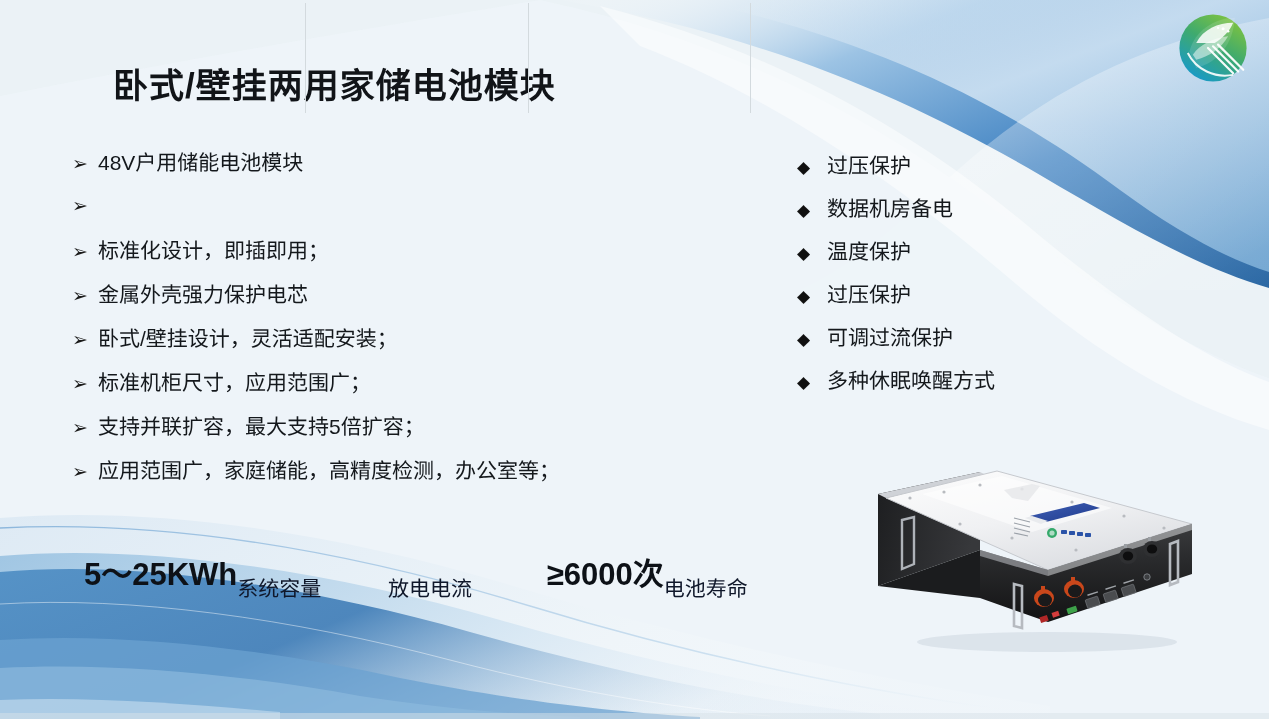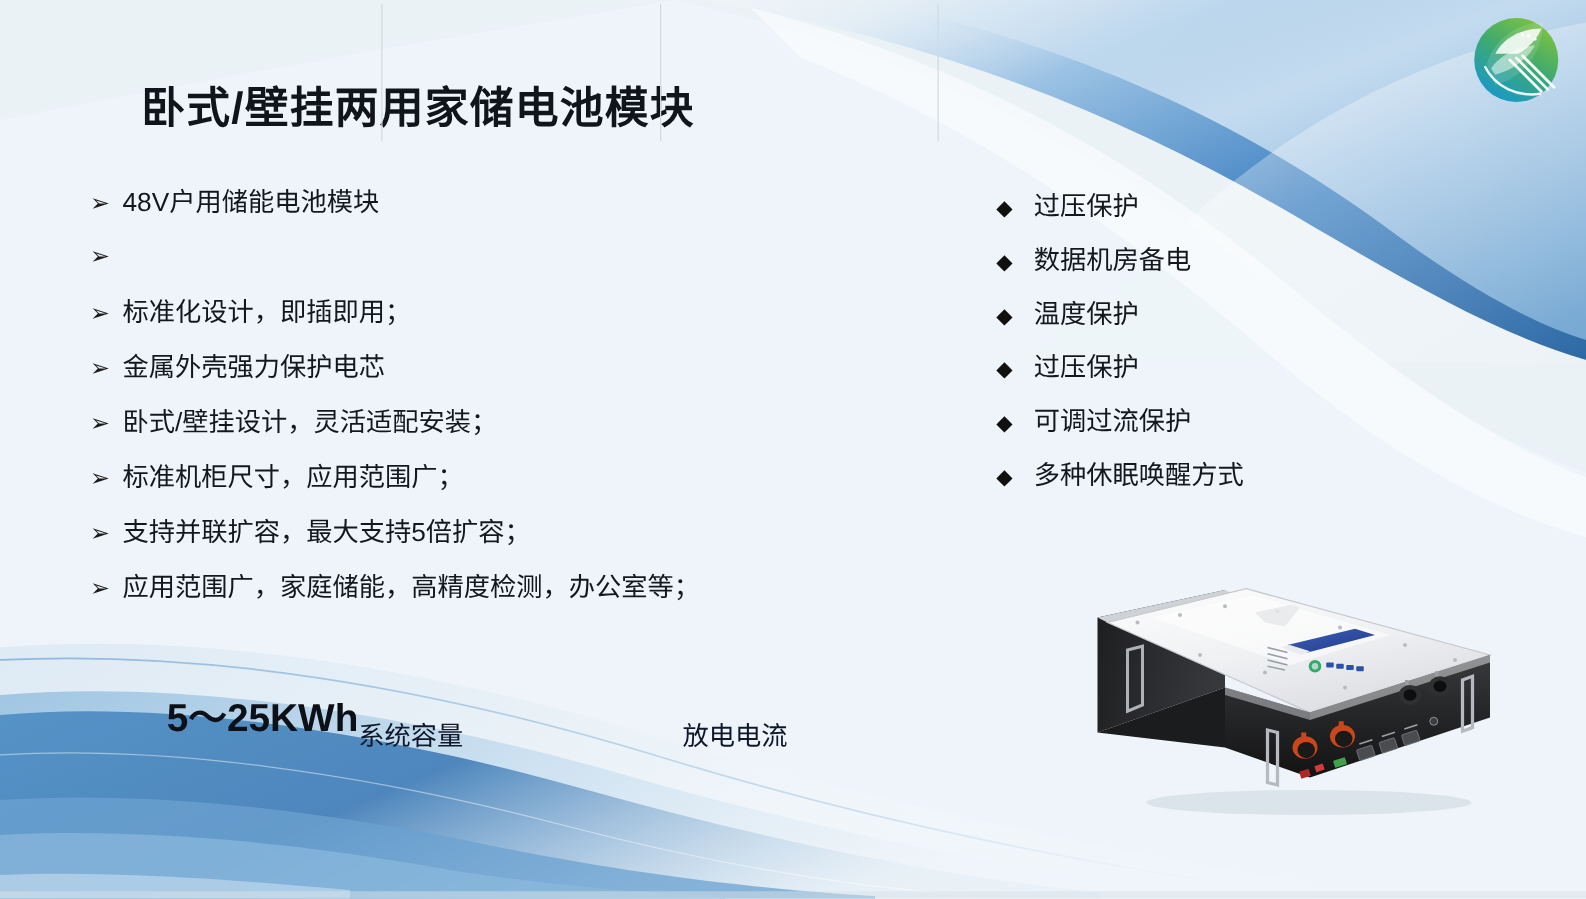--- a/index.html
+++ b/index.html
@@ -309,20 +309,24 @@
     </div>
   </div>
 
   <div class="stats">
     <div class="stat-cell">
       <span class="stat-value">5～25KWh</span>
       <span class="stat-label">系统容量</span>
     </div>
     <div class="stat-cell">
       <span class="stat-label">放电电流</span>
+    </div>
+    <div class="stat-cell">
+      <span class="stat-value">≥6000次</span>
+      <span class="stat-label">电池寿命</span>
     </div>
   </div>
   <div class="divider d1"></div>
   <div class="divider d2"></div>
   <div class="divider d3"></div>
 
   <svg class="product" viewBox="0 0 348 212" aria-hidden="true">
     <defs>
       <linearGradient id="lidGrad" x1="0" y1="0" x2="0.6" y2="1">
         <stop offset="0%" stop-color="#fdfdfd"></stop>

